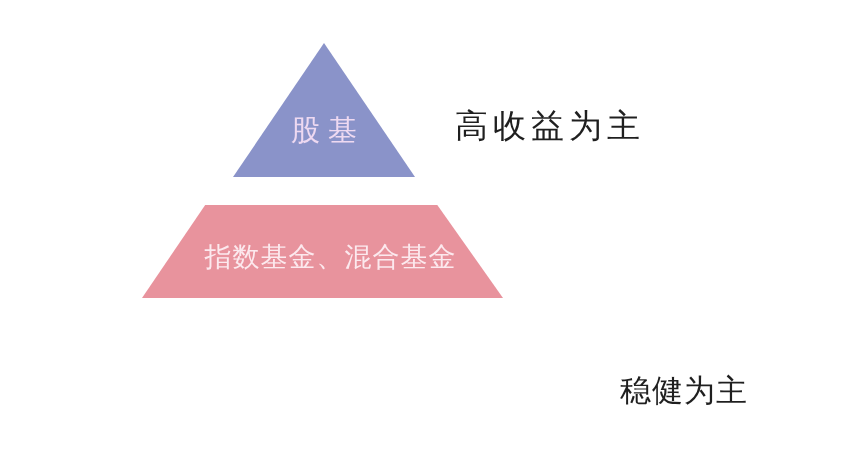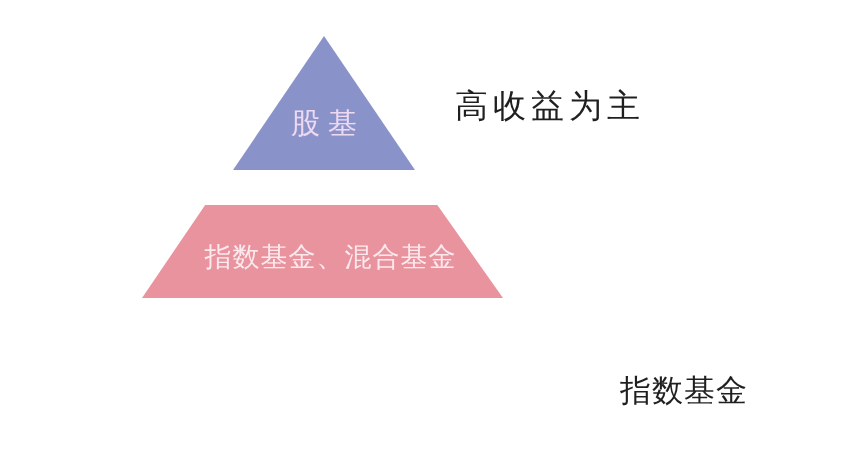--- a/index.html
+++ b/index.html
@@ -23,21 +23,21 @@
   }
   .tier-label {
     font-weight: 500;
     text-align: center;
     white-space: nowrap;
     user-select: none;
   }
   
   .tier-top {
     left: 233px;
-    top: 36px;
+    top: 43px;
     width: 182px;
     height: 134px;
     background: #8a93c9;
     clip-path: polygon(50% 0, 100% 100%, 0 100%);
   }
   .tier-top .tier-label {
     position: absolute;
     left: 0;
     right: 0;
     bottom: 26px;
@@ -80,21 +80,21 @@
   
   .side-label {
     position: absolute;
     color: #1f1f1f;
     font-weight: 500;
     white-space: nowrap;
     user-select: none;
   }
   .side-label-top {
     left: 455px;
-    top: 84px;
+    top: 104px;
     font-size: 33px;
     letter-spacing: 5px;
   }
   .side-label-middle {
     left: 540px;
     top: 236px;
     font-size: 32px;
     letter-spacing: 2px;
   }
   .side-label-bottom {
@@ -114,15 +114,15 @@
   </div>
 
   <div class="tier tier-middle">
     <span class="tier-label">指数基金、混合基金</span>
   </div>
 
 
   <div class="side-label side-label-top">高收益为主</div>
 
 
-  <div class="side-label side-label-bottom">指数基金</div>
+  <div class="side-label side-label-bottom">稳健为主</div>
 
 </div>
 
 </body></html>

